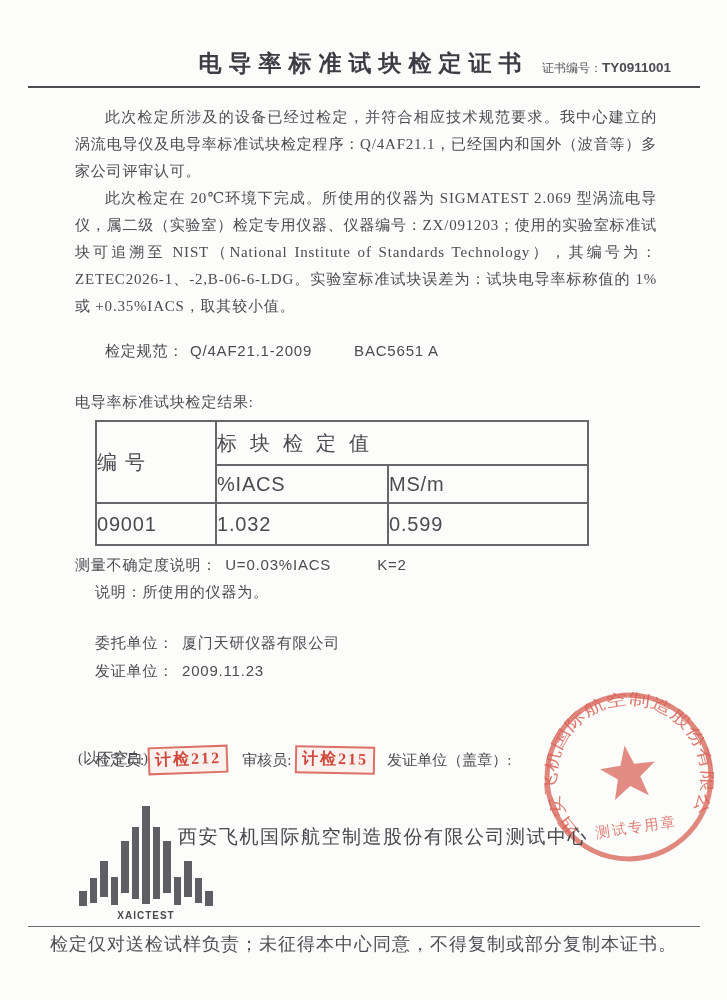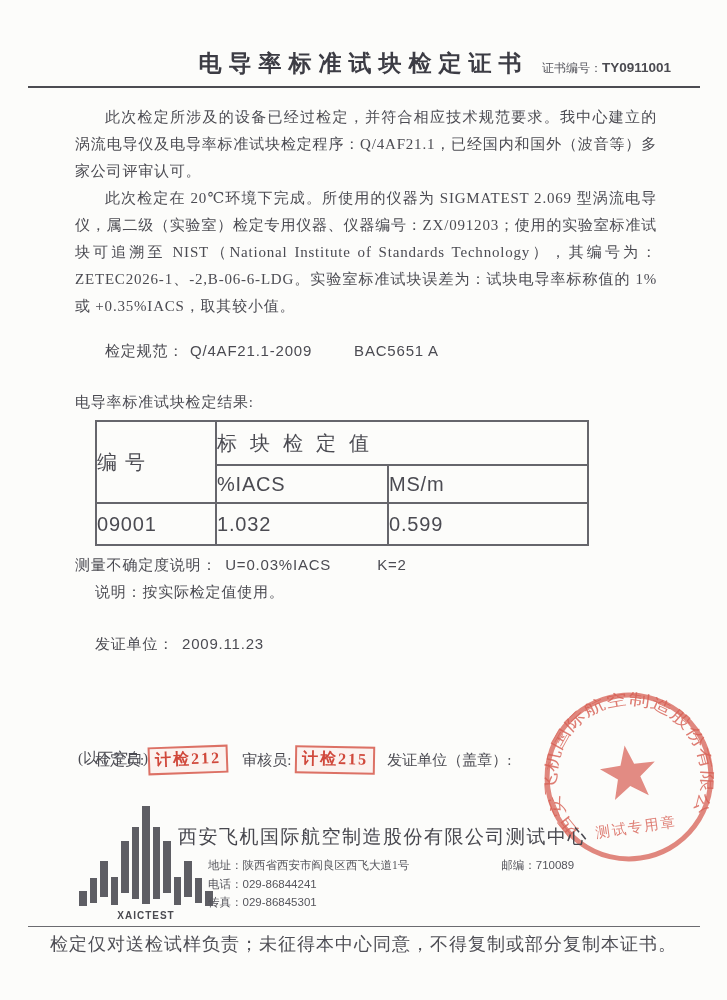--- a/index.html
+++ b/index.html
@@ -123,24 +123,27 @@
           <td class="latin">1.032</td>
           <td class="latin">0.599</td>
         </tr>
       </tbody>
     </table>
 
     <div class="note-line">
       <span>测量不确定度说明：</span><span class="nv latin">U=0.03%IACS</span><span class="nk latin">K=2</span>
     </div>
     <div class="remark-line">
-      <span>说明：</span><span>按实际检定值使用。</span>
+      <span>说明：</span><span>所使用的仪器为。</span>
     </div>
 
     <div class="info-block">
+      <div>
+        <span>委托单位：</span><span class="val">厦门天研仪器有限公司</span>
+      </div>
       <div>
         <span>发证单位：</span><span class="val latin">2009.11.23</span>
       </div>
     </div>
   </div>
 
   <div class="signoff">
     <span>检定员:</span>
     <span class="stamp s1">计检212</span>
     <span>审核员:</span>
@@ -172,28 +175,17 @@
         <i></i>
         <i></i>
         <i></i>
         <i></i>
         <i></i>
     </div>
     <div class="logo-text latin">XAICTEST</div>
   </div>
 
   <div class="f-company">西安飞机国际航空制造股份有限公司测试中心</div>
-  <div class="f-lines">
-    <div class="f-row">
-      <span>地址：</span><span>陕西省西安市阎良区西飞大道1号</span><span class="f-zip">邮编：</span><span class="latin">710089</span>
-    </div>
-    <div class="f-row">
-      <span>电话：</span><span class="latin">029-86844241</span>
-    </div>
-    <div class="f-row">
-      <span>传真：</span><span class="latin">029-86845301</span>
-    </div>
-  </div>
 
   <div class="rule-bottom"></div>
   <div class="disclaimer">检定仅对送检试样负责；未征得本中心同意，不得复制或部分复制本证书。</div>
 
 </div>
 
 </body></html>

